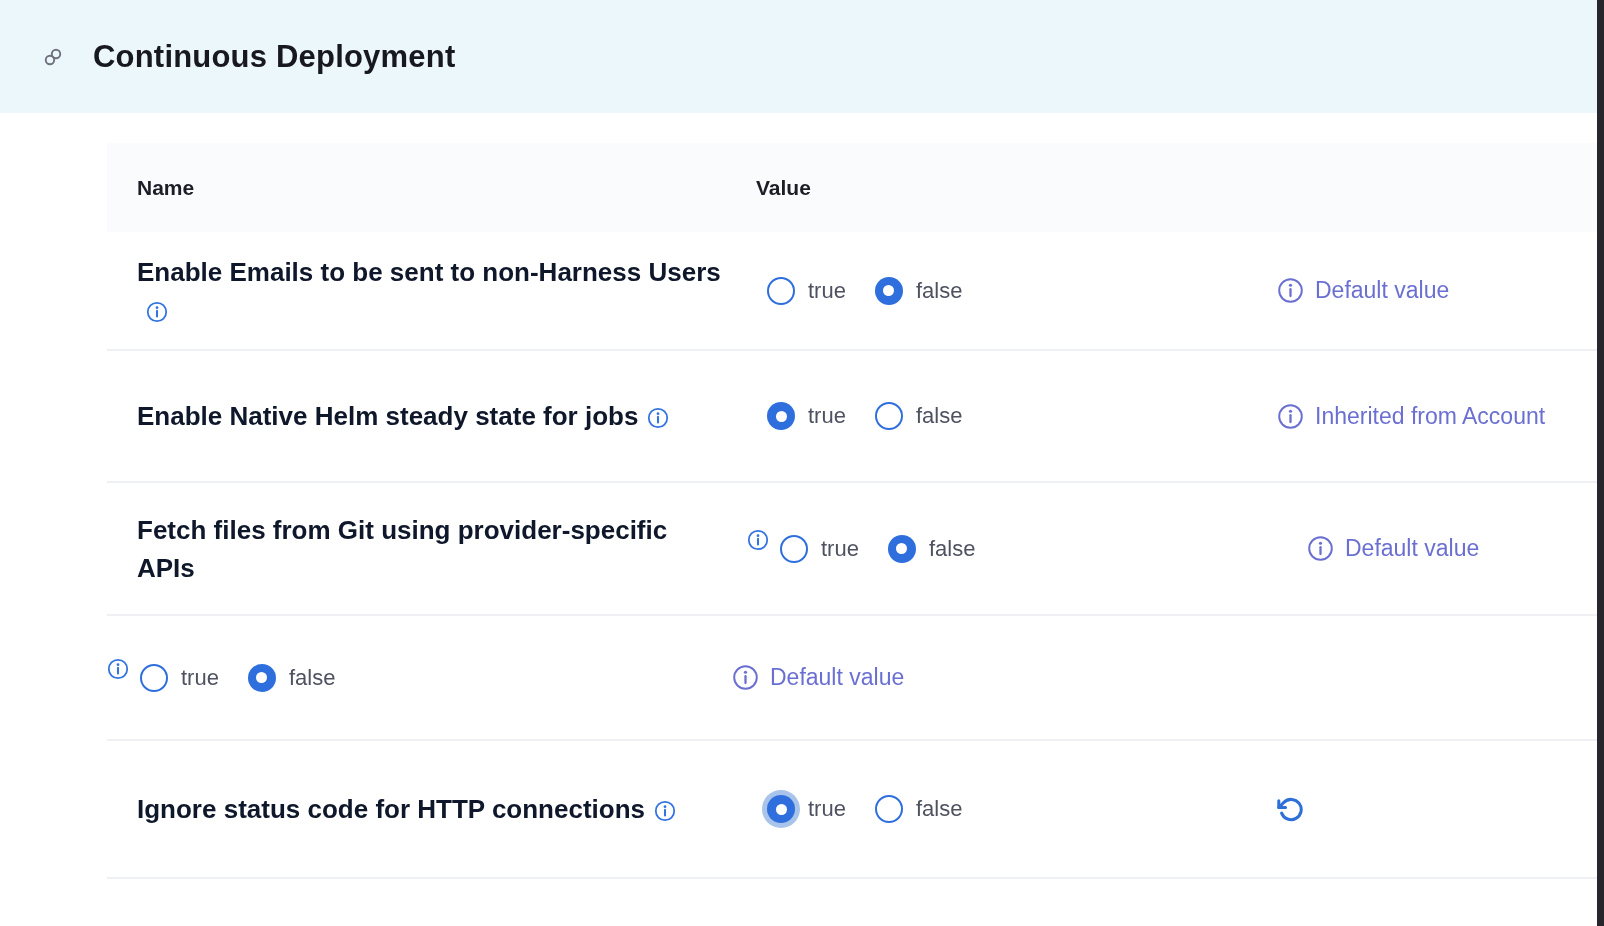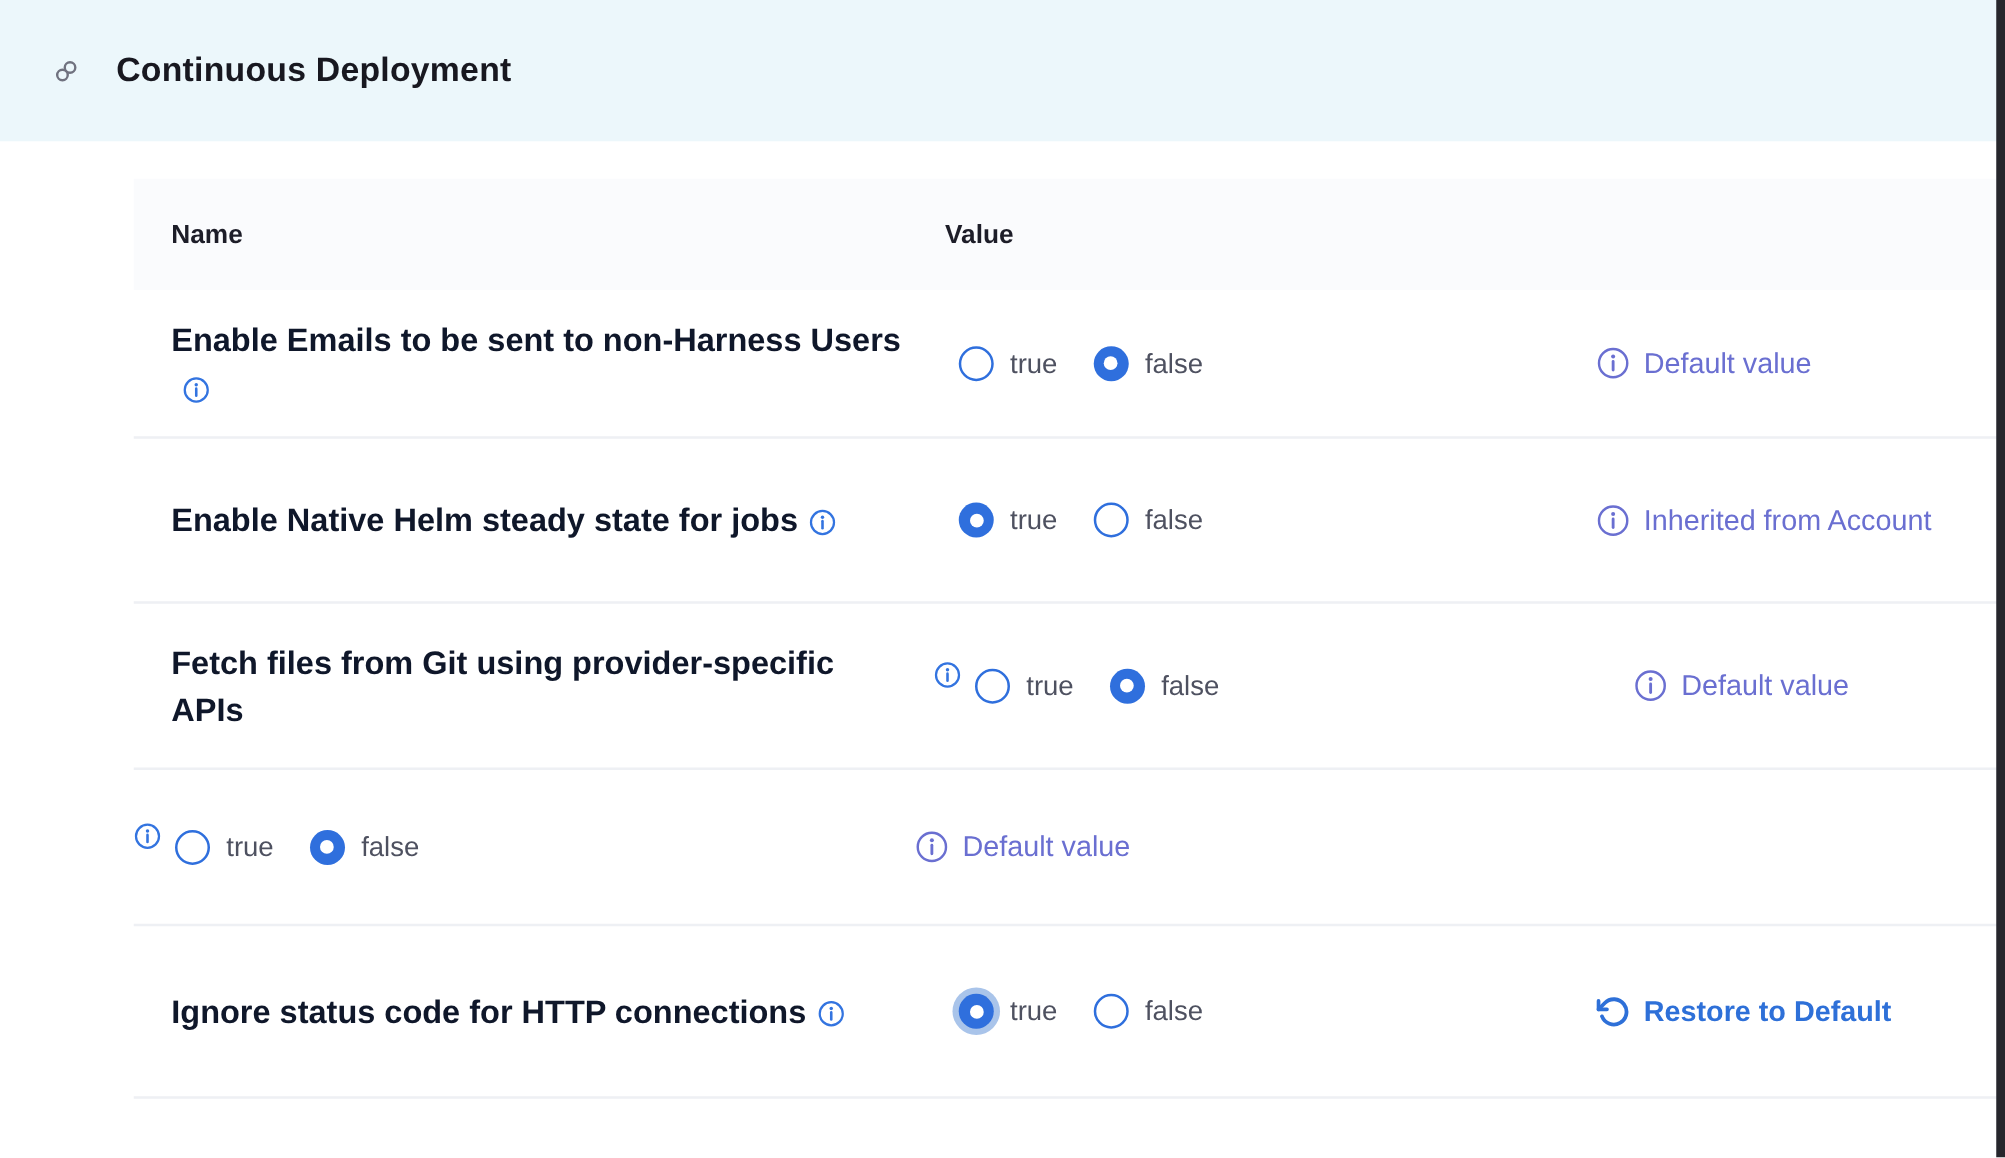--- a/index.html
+++ b/index.html
@@ -21,21 +21,21 @@
   
   .band {
     height: 113px;
     background: #ecf7fb;
     display: flex; align-items: center;
     padding-left: 42px;
   }
   .band .link-ic { width: 22px; height: 22px; color: #70727f; display: inline-flex; }
   .band h1 {
     margin-left: 29px;
-    font-size: 27px; font-weight: 700; color: #181820;
+    font-size: 31px; font-weight: 700; color: #181820;
     letter-spacing: .2px;
   }
 
   
   .tbl {
     position: absolute; left: 107px; top: 143px;
     width: 1507px;
   }
   .grid-row {
     display: grid;
@@ -275,20 +275,19 @@
       </span>
     </div>
     <div class="cell-status restore">
 
       <span class="restore-ic">
         <svg viewBox="0 0 24 24" fill="none" stroke="currentColor" stroke-width="2.7" stroke-linecap="round" stroke-linejoin="round">
           <polyline points="1.6 4.2 1.6 10.2 7.6 10.2"></polyline>
           <path d="M4.1 15.2a9 9 0 1 0 2-9.5l-4.5 4.5"></path>
         </svg>
       </span>
-      <span class="status-text">Restore to Default</span>
     </div>
   </div>
       </div>
   </div>
 
   <div class="edge-strip"></div>
 </div>
 
 </body></html>

